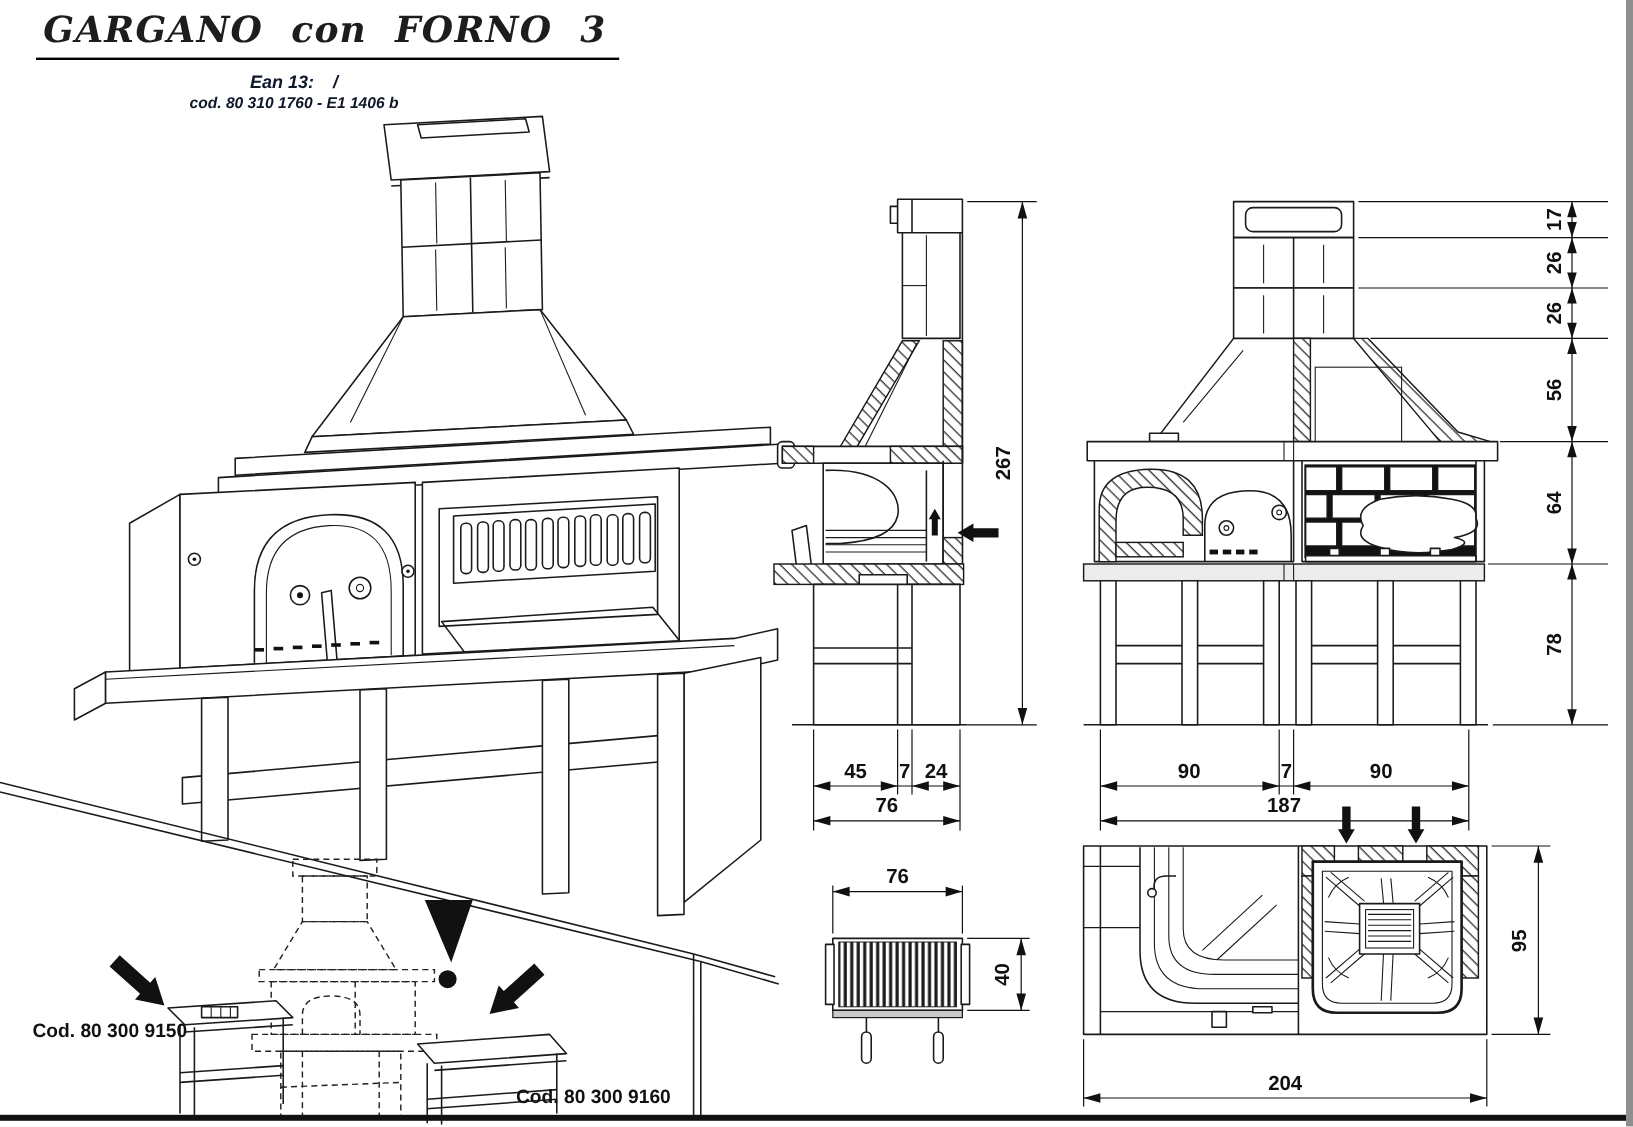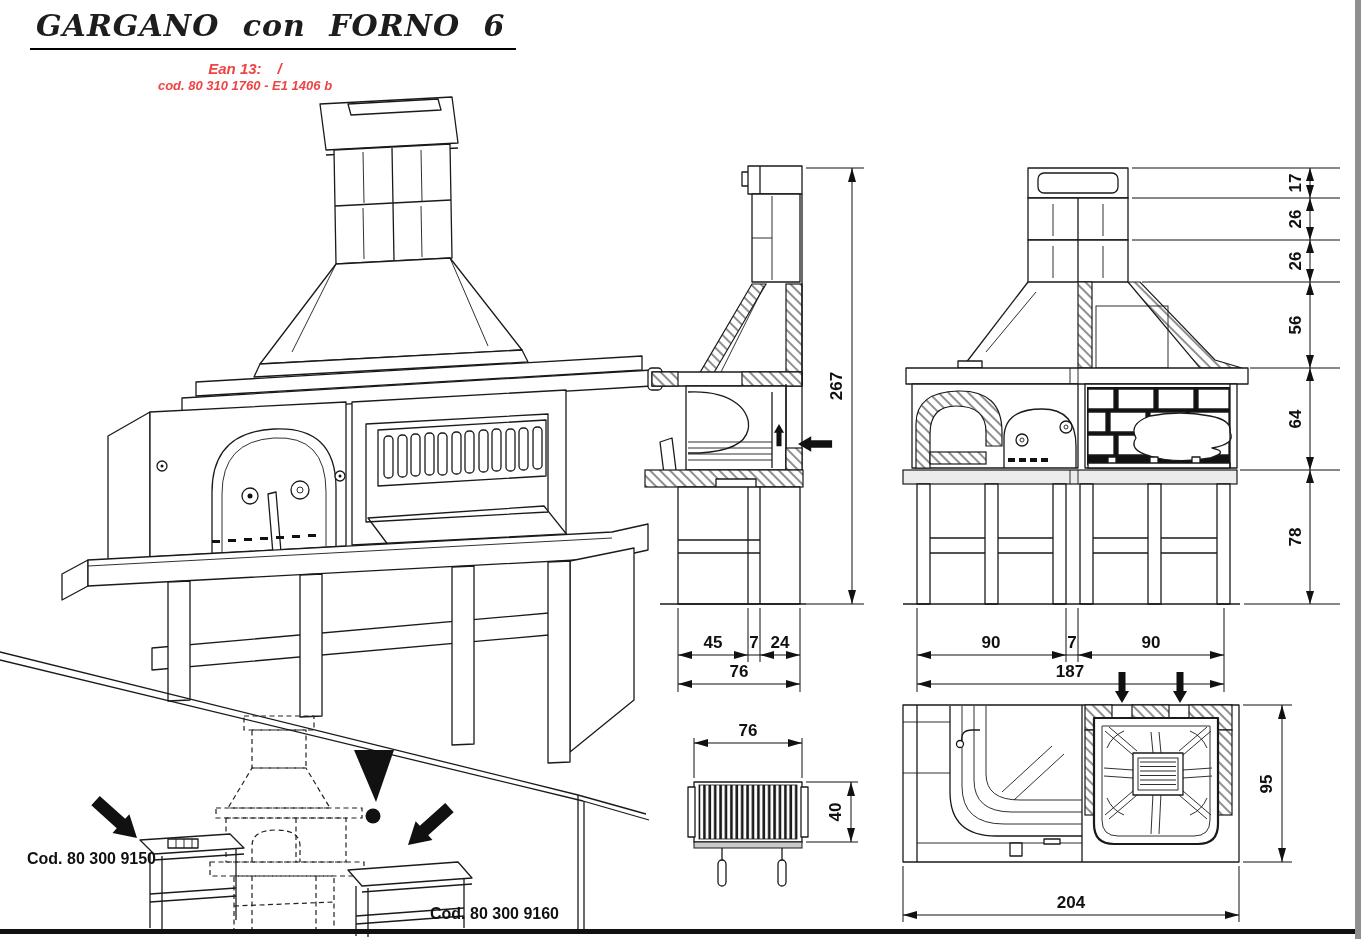--- a/index.html
+++ b/index.html
@@ -4,21 +4,21 @@
 <style>
   html,body{margin:0;padding:0;background:#fff;}
   .page{position:relative;width:1361px;height:939px;background:#fff;overflow:hidden;
         font-family:"Liberation Sans",sans-serif;}
   .page svg{position:absolute;left:0;top:0;}
   .title-block{position:absolute;left:30px;top:8px;z-index:5;}
   .title{font-family:"DejaVu Serif",serif;font-style:italic;font-weight:700;font-size:30px;
          color:#1d1d1d;letter-spacing:1px;word-spacing:12px;white-space:nowrap;
          padding:0 10px 5px 6px;border-bottom:2.5px solid #000;}
   .subtitle{position:absolute;left:95px;top:60px;width:300px;text-align:center;z-index:5;
-            font-style:italic;font-weight:700;color:#ef4444;}
+            font-style:italic;font-weight:700;color:#0f172a;}
   .sub1{font-size:15px;}
   .sub1 .slash{margin-left:16px;}
   .sub2{font-size:13px;margin-top:1px;}
   
   .s  {fill:none;stroke:#1a1a1a;stroke-width:1.3;stroke-linejoin:round;}
   .st {fill:none;stroke:#1a1a1a;stroke-width:.9;}
   .w  {fill:#fff;stroke:#1a1a1a;stroke-width:1.3;stroke-linejoin:round;}
   .w2 {fill:#fff;stroke:#1a1a1a;stroke-width:2.2;stroke-linejoin:round;}
   .h  {fill:url(#hat);stroke:#1a1a1a;stroke-width:1.2;}
   .g  {fill:#ececec;stroke:#1a1a1a;stroke-width:1.2;}
@@ -28,21 +28,21 @@
   .ah {fill:#111;stroke:none;}
   text.dl{font-family:"Liberation Sans",sans-serif;font-weight:700;font-size:17px;fill:#111;text-anchor:middle;}
   text.code{font-family:"Liberation Sans",sans-serif;font-weight:700;font-size:16px;fill:#111;}
 </style>
 </head>
 <body>
 
 <div class="page">
 
   <div class="title-block">
-    <div class="title">GARGANO con FORNO 6</div>
+    <div class="title">GARGANO con FORNO 3</div>
   </div>
   <div class="subtitle">
     <div class="sub1">
       <span>Ean 13:</span><span class="slash">/</span>
     </div>
     <div class="sub2">cod. 80 310 1760 - E1 1406 b</div>
   </div>
 
   <svg width="1361" height="939" viewBox="0 0 1361 939">
     <defs>

